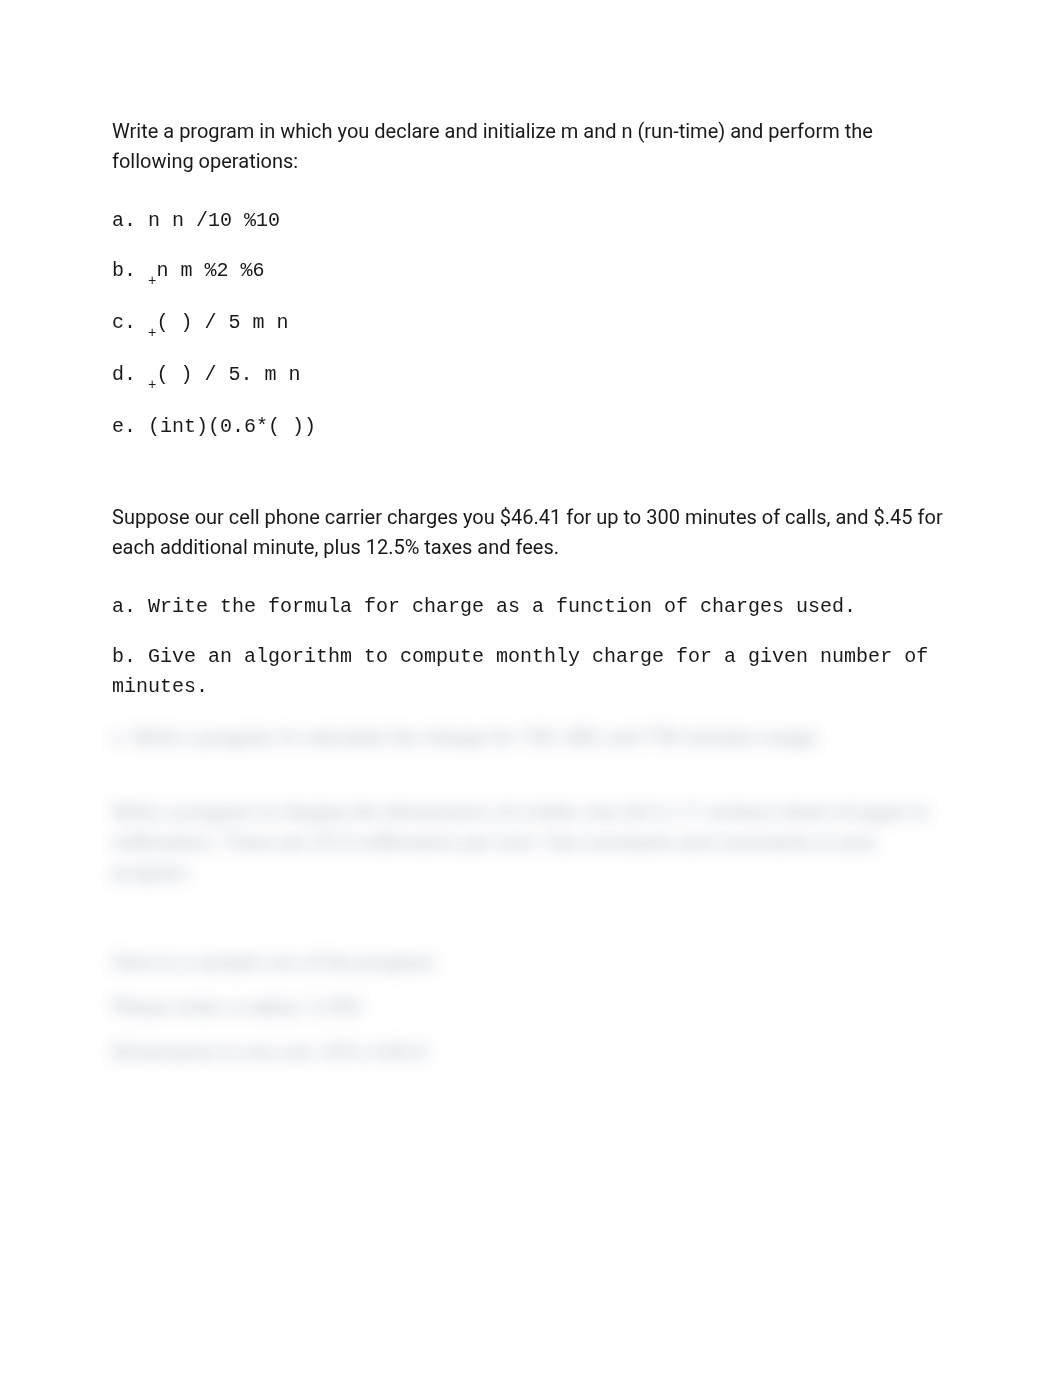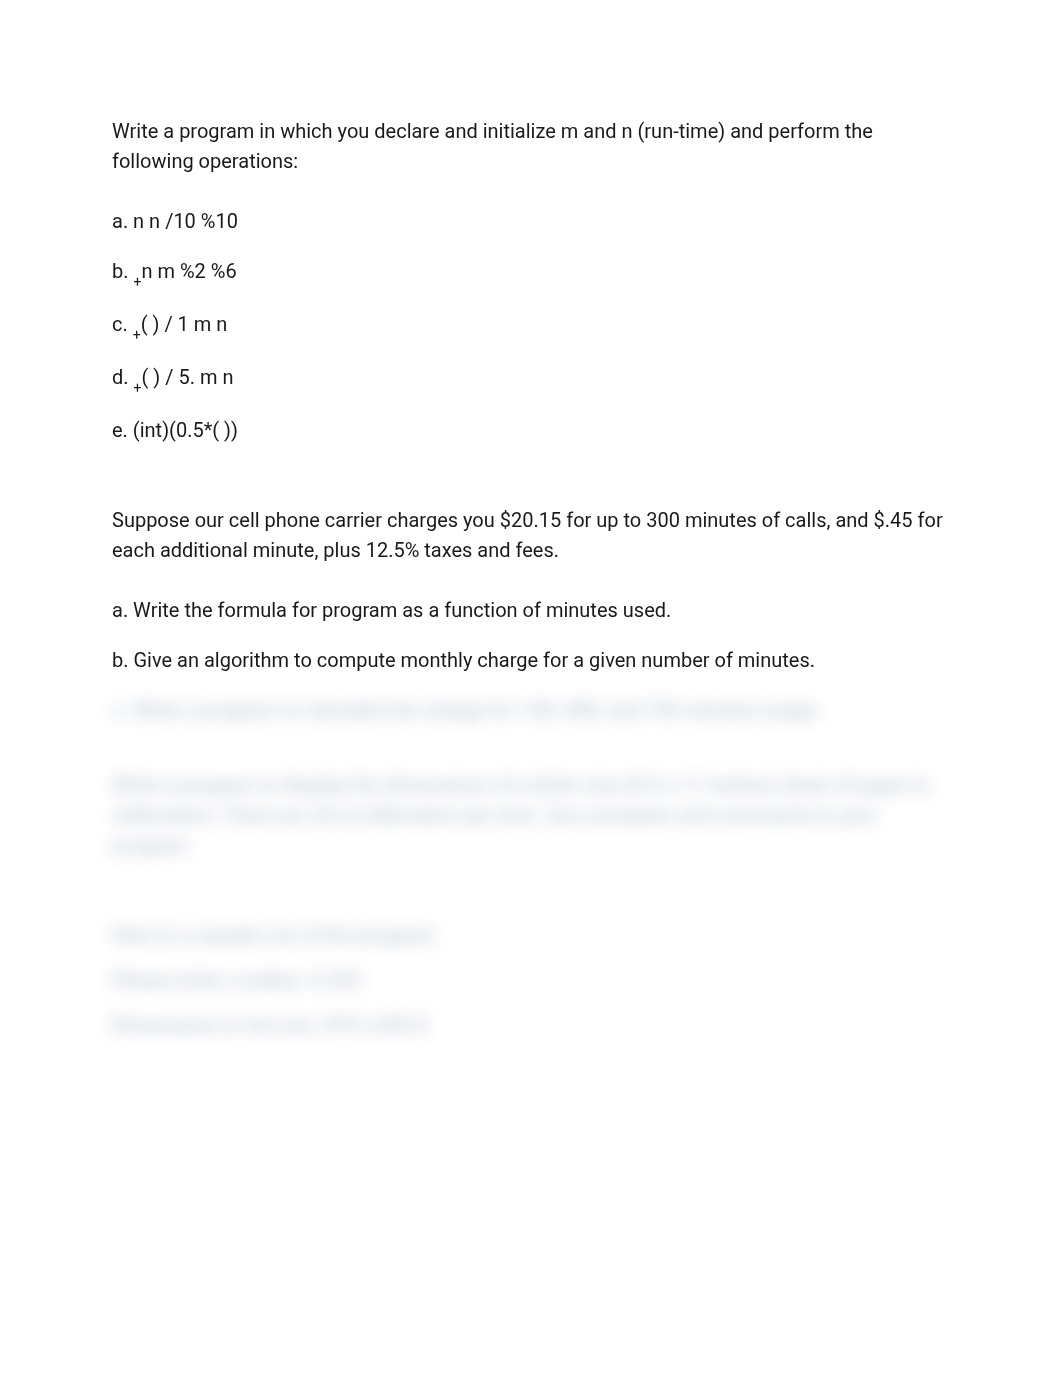--- a/index.html
+++ b/index.html
@@ -18,20 +18,21 @@
       padding-top: 116px;
       padding-left: 112px;
       padding-right: 110px;
       position: relative;
     }
     .para {
       margin-bottom: 30px;
     }
     .list-item {
       margin-bottom: 20px;
+      font-family: Liberation Mono, monospace;
     }
     .sub {
       font-size: 0.7em;
       vertical-align: sub;
       position: relative;
       top: 4px;
     }
     .section-gap {
       height: 40px;
     }
@@ -60,39 +61,39 @@
 
 <div class="list-item">
   <span>a. n n /10 %10</span>
 </div>
 
 <div class="list-item">
   <span>b. </span><span class="sub">+</span><span>n m %2 %6</span>
 </div>
 
 <div class="list-item">
-  <span>c. </span><span class="sub">+</span><span>( ) / 1 m n</span>
+  <span>c. </span><span class="sub">+</span><span>( ) / 5 m n</span>
 </div>
 
 <div class="list-item">
   <span>d. </span><span class="sub">+</span><span>( ) / 5. m n</span>
 </div>
 
 <div class="list-item">
-  <span>e. (int)(0.5*( ))</span>
+  <span>e. (int)(0.6*( ))</span>
 </div>
 
 <div class="section-gap"></div>
 
 <div class="para">
-  <span>Suppose our cell phone carrier charges you $20.15 for up to 300 minutes of calls, and $.45 for each additional minute, plus 12.5% taxes and fees.</span>
+  <span>Suppose our cell phone carrier charges you $46.41 for up to 300 minutes of calls, and $.45 for each additional minute, plus 12.5% taxes and fees.</span>
 </div>
 
 <div class="list-item">
-  <span>a. Write the formula for program as a function of minutes used.</span>
+  <span>a. Write the formula for charge as a function of charges used.</span>
 </div>
 
 <div class="list-item">
   <span>b. Give an algorithm to compute monthly charge for a given number of minutes.</span>
 </div>
 
 <div class="blurred">
   <p>c. Write a program to calculate the charge for 150, 400, and 750 minutes usage.</p>
   <div class="blur-gap-sm"></div>
   <p>Write a program to display the dimensions of a letter size (8.5 x 11 inches) sheet of paper in millimeters. There are 25.4 millimeters per inch. Use constants and comments in your program.</p>

